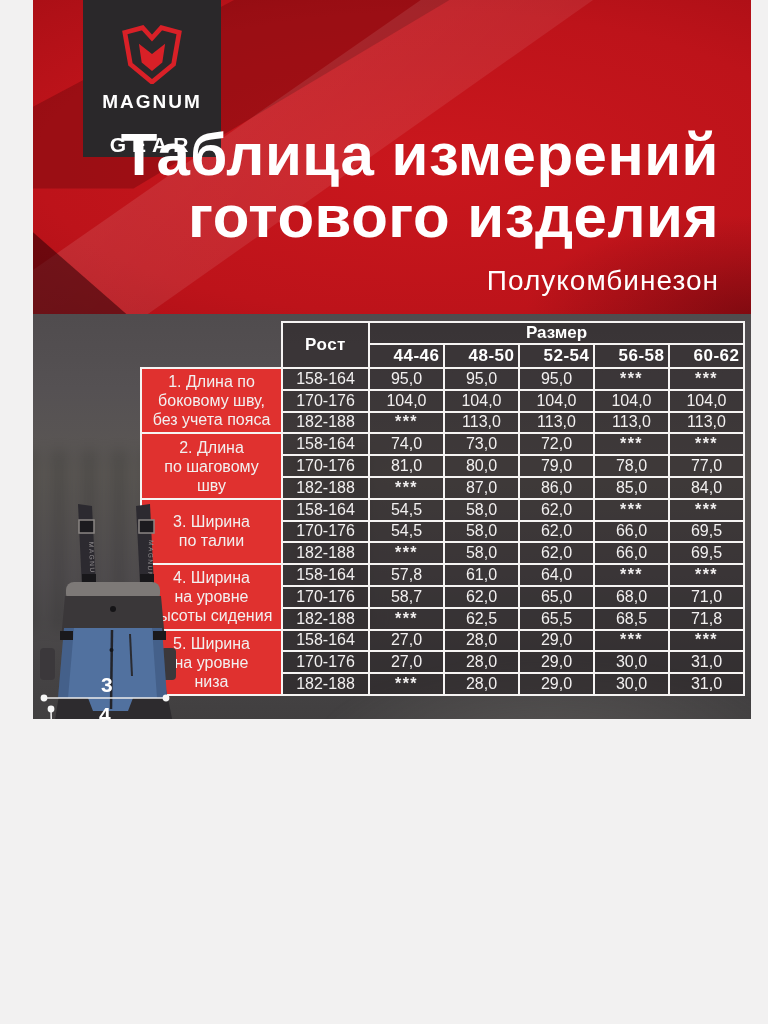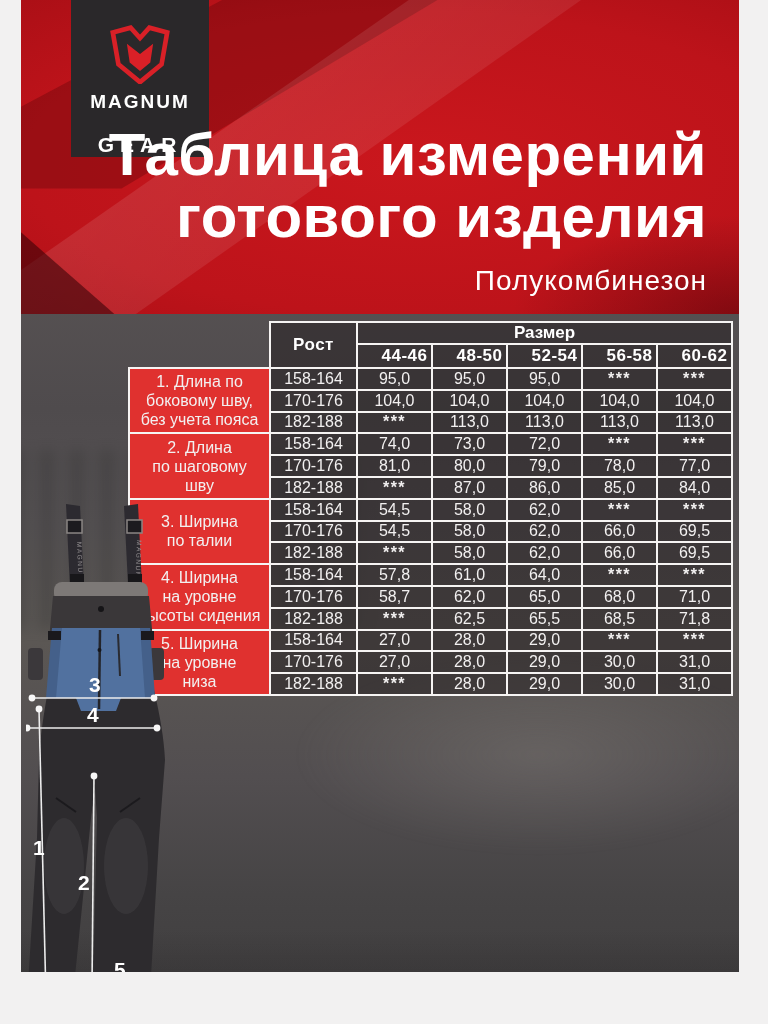--- a/index.html
+++ b/index.html
@@ -3,21 +3,21 @@
 <meta charset="utf-8">
 <style>
   html,body{margin:0;padding:0;}
   body{
     width:768px;height:1024px;position:relative;overflow:hidden;
     background:#f2f1f1;
     font-family:"Liberation Sans",sans-serif;
   }
   
   .page{
-    position:absolute;left:21px;top:0;width:718px;height:972px;overflow:hidden;
+    position:absolute;left:33px;top:0;width:718px;height:719px;overflow:hidden;
     background:linear-gradient(180deg,
       #595354 0%,#575253 28%,#4f4b4d 42%,#555153 54%,
       #5b5754 66%,#524e50 80%,#464445 92%,#413f40 100%);
   }
   .photo-fx{position:absolute;pointer-events:none;}
   .treeline{
     left:-10px;top:450px;width:360px;height:180px;
     background:repeating-linear-gradient(90deg,
       rgba(26,29,26,0.50) 0 12px, rgba(58,60,56,0.12) 12px 30px);
     filter:blur(7px);opacity:.45;

